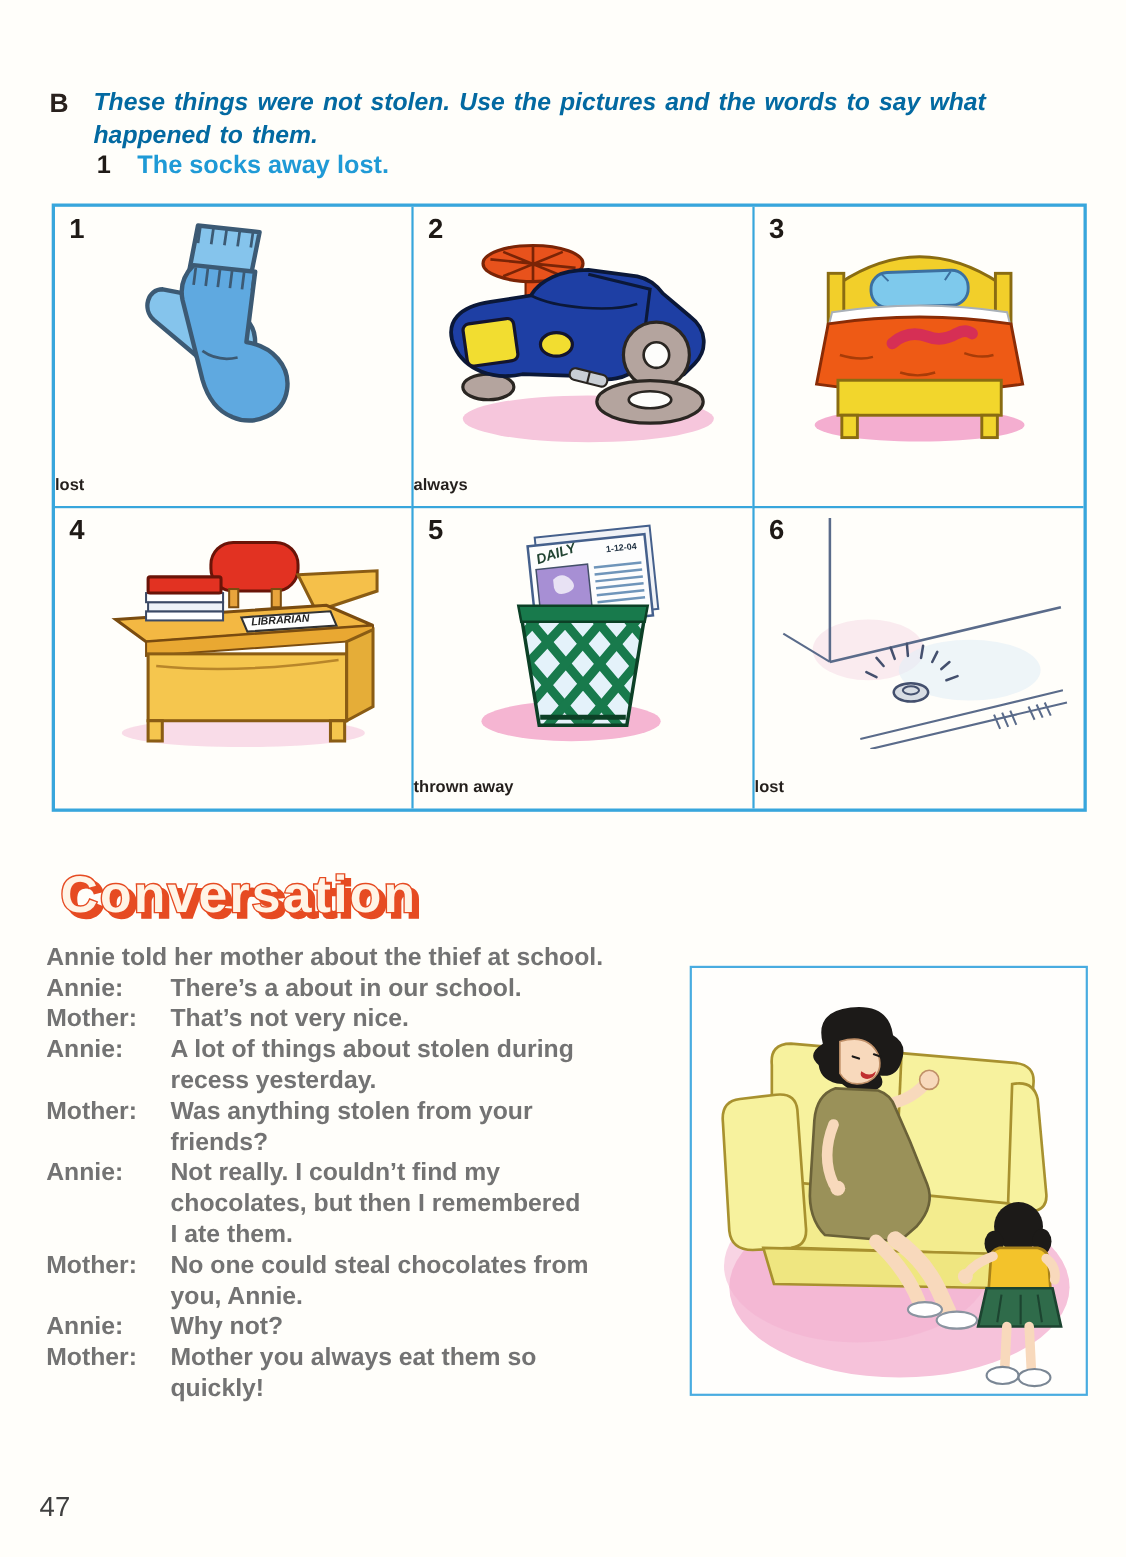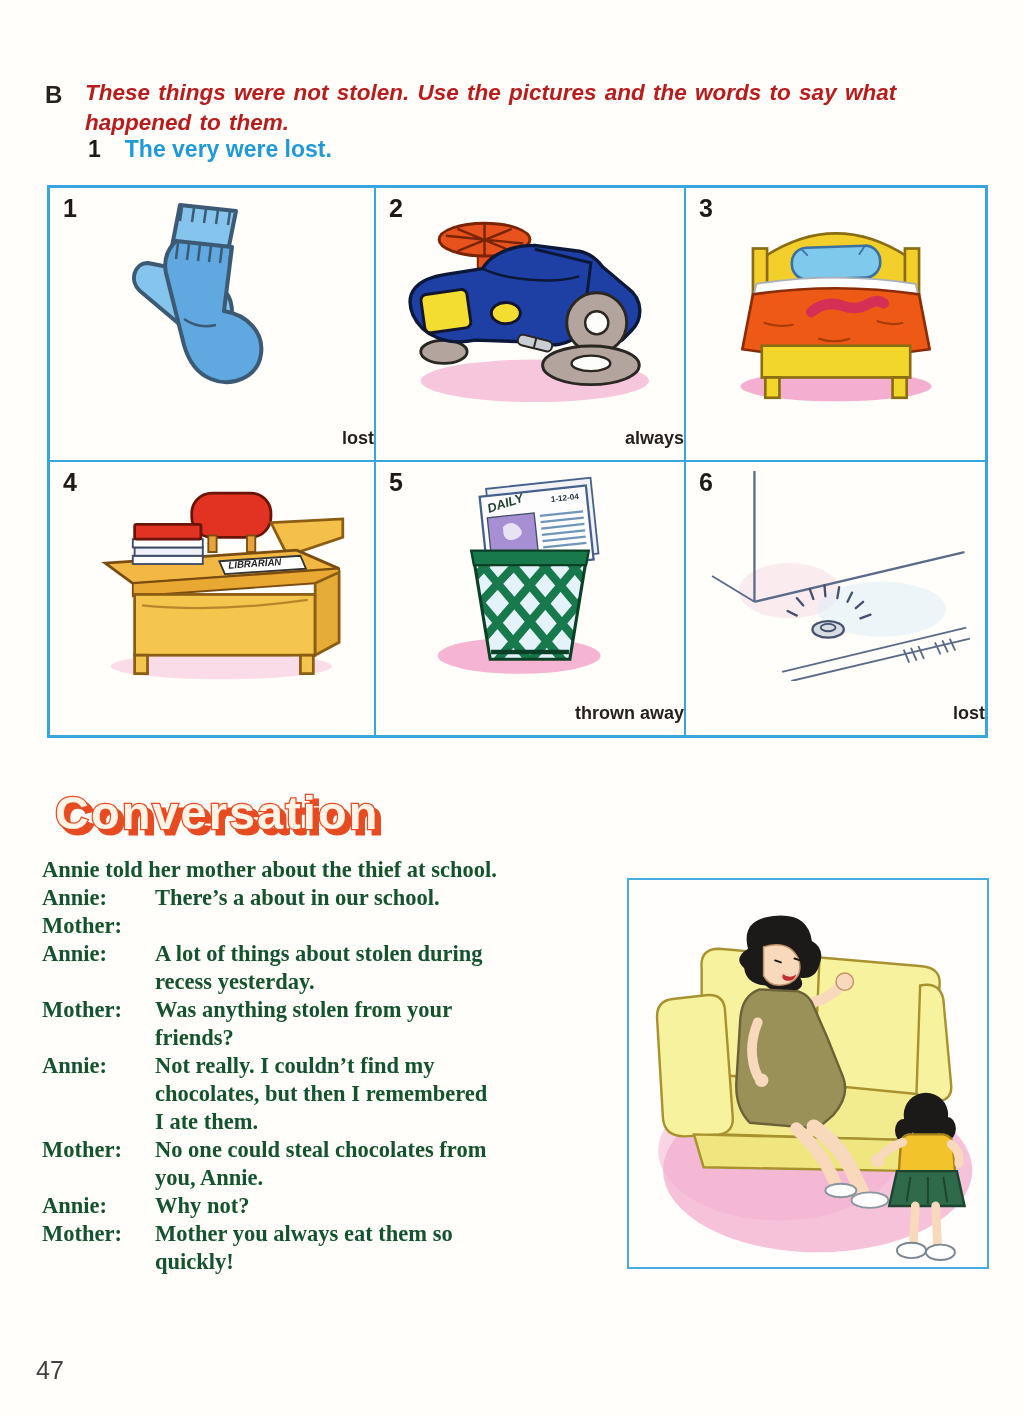--- a/index.html
+++ b/index.html
@@ -6,46 +6,46 @@
   .page{
     position:relative; width:1024px; height:1415px; margin:0 auto;
     background:#fffefa; overflow:hidden;
     font-family:"Liberation Sans", sans-serif; color:#29211d;
   }
   
   .section-b{position:absolute; left:45px; top:78px; width:940px;}
   .b-label{position:absolute; left:0; top:3px; font-size:24px; font-weight:bold; font-style:normal;}
   .instruction{
     margin-left:40px; width:900px; font-size:22.5px; line-height:30px;
-    font-style:italic; font-weight:bold; white-space:pre-line; word-spacing:2px; color:#b91c1c;
+    font-style:italic; font-weight:bold; white-space:pre-line; word-spacing:2px; color:#0369a1;
   }
   .example{position:absolute; left:88px; top:136px; font-size:23px; font-weight:bold;}
   .example .num{color:#1f1a16; margin-right:24px;}
   .example .ex-text{color:#1f9ad6;}
 
   
   .grid{
     position:absolute; left:47px; top:185px; width:941px; height:553px;
     border:3px solid #38a6dc; box-sizing:border-box;
     display:grid; grid-template-columns:324px 310px 1fr; grid-template-rows:272px 1fr;
     background:#fffefa;
   }
   .cell{position:relative; border-left:2px solid #38a6dc; border-top:2px solid #38a6dc;}
   .cell:nth-child(-n+3){border-top:none;}
   .cell:nth-child(3n+1){border-left:none;}
   .cell-number{position:absolute; top:6px; left:13px; font-size:25px; font-weight:bold; color:#1f1a16;}
   .cell-art{position:absolute; left:0; right:0; top:0; bottom:46px; display:flex; align-items:center; justify-content:center;}
-  .cell-caption{position:absolute; bottom:11px; left:0; width:100%; text-align:right; font-size:18px; font-weight:bold; color:#241f1c;}
+  .cell-caption{position:absolute; bottom:11px; left:0; width:100%; text-align:left; font-size:15px; font-weight:bold; color:#241f1c;}
 
   
   .conv-heading{position:absolute; left:50px; top:776px;}
   .conv-heading text{font-family:"Liberation Sans", sans-serif; font-weight:bold; font-size:47px; letter-spacing:2px;}
 
   
-  .dialogue{position:absolute; left:42px; top:856px; width:592px; font-size:22.5px; line-height:28px; font-weight:bold; color:#14532d;font-family:Liberation Serif, serif;}
+  .dialogue{position:absolute; left:42px; top:856px; width:592px; font-size:22.5px; line-height:28px; font-weight:bold; color:#737373;}
   .dline{display:flex;}
   .dspeaker{width:113px; flex:none;}
   .dtext{white-space:pre-line;}
 
   
   .scene{
     position:absolute; left:627px; top:878px; width:362px; height:391px;
     border:2px solid #49ace0; box-sizing:border-box; background:#fffefc;
     display:flex; align-items:center; justify-content:center;
   }
@@ -56,21 +56,21 @@
 <body>
 
 <div class="page">
 
   <div class="section-b">
     <span class="b-label">B</span>
     <div class="instruction">These things were not stolen. Use the pictures and the words to say what
 happened to them.</div>
   </div>
   <div class="example">
-    <span class="num">1</span><span class="ex-text">The very were lost.</span>
+    <span class="num">1</span><span class="ex-text">The socks away lost.</span>
   </div>
 
   <div class="grid">
 
     <div class="cell">
       <div class="cell-number">1</div>
       <div class="cell-art">
         <svg width="240" height="205" viewBox="0 0 240 205">
           <path d="M96 10 L152 16 L142 66 L136 92 C150 102 152 122 140 134 C126 147 102 143 94 128 L56 96 C45 86 50 68 64 68 L84 72 Z" fill="#85c4ec" stroke="#3c5a74" stroke-width="4" stroke-linejoin="round" transform="translate(-8,-4)"></path>
           <path d="M98 12 l-2 14 M110 13 l-2 14 M122 14 l-2 14 M134 15 l-2 14 M146 16 l-2 14" stroke="#3c5a74" stroke-width="2.5" transform="translate(-8,-4)"></path>
@@ -220,20 +220,21 @@
   </svg>
 
   <div class="dialogue">
     <div class="intro">Annie told her mother about the thief at school.</div>
     <div class="dline">
       <div class="dspeaker">Annie:</div>
       <div class="dtext">There’s a about in our school.</div>
     </div>
     <div class="dline">
       <div class="dspeaker">Mother:</div>
+      <div class="dtext">That’s not very nice.</div>
     </div>
     <div class="dline">
       <div class="dspeaker">Annie:</div>
       <div class="dtext">A lot of things about stolen during
 recess yesterday.</div>
     </div>
     <div class="dline">
       <div class="dspeaker">Mother:</div>
       <div class="dtext">Was anything stolen from your
 friends?</div>

